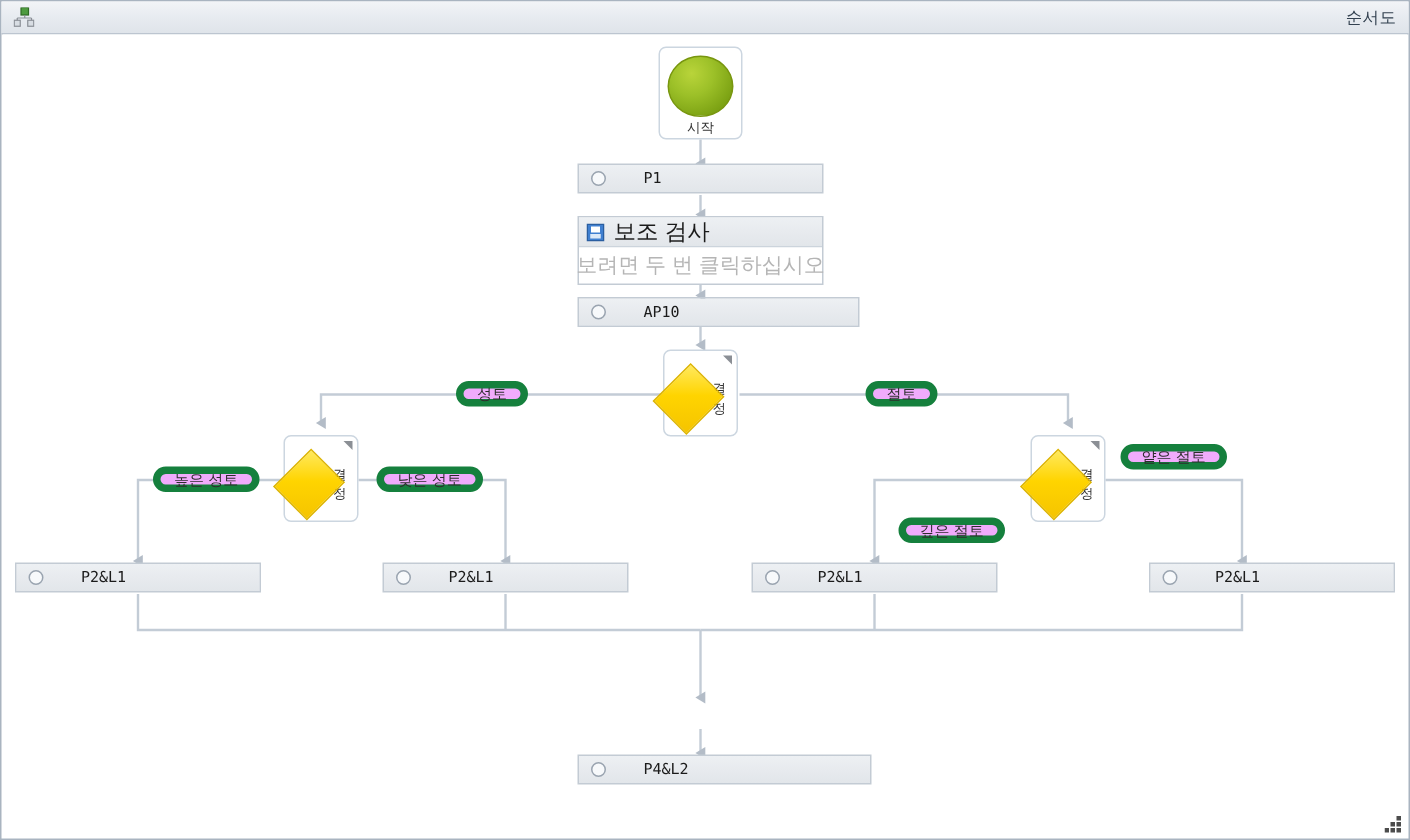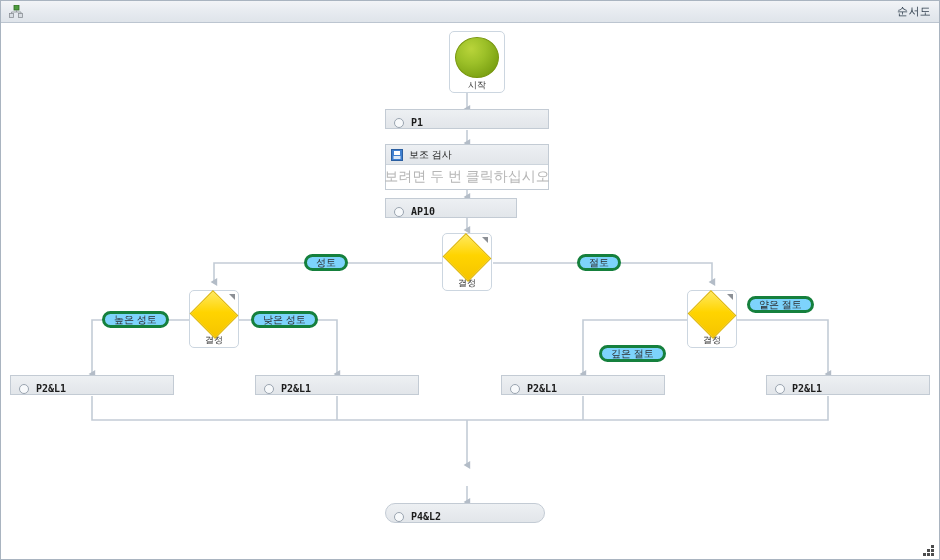--- a/index.html
+++ b/index.html
@@ -30,21 +30,21 @@
   }
   .layer{position:absolute;left:0;top:0;width:936px;height:535px;}
   svg.edges{position:absolute;left:0;top:0;pointer-events:none;}
   
   .node{position:absolute;box-sizing:border-box;}
   
   .proc{
     height:20px;box-sizing:border-box;
     background:linear-gradient(to bottom,#edf0f3 0%,#e7eaee 55%,#e2e6ea 100%);
     border:1px solid #c3cbd4;
-    display:flex;align-items:flex-end;gap:7px;padding:0 8px;font-weight:bold;
+    display:flex;align-items:center;gap:25px;padding:0 8px;
   }
   .proc .ring{
     width:8px;height:8px;border:1px solid #9aa4b0;border-radius:50%;
     background:#f7f9fb;flex:0 0 auto;
   }
   .proc .lbl{
     font-family:"DejaVu Sans Mono","Liberation Mono",monospace;
     font-size:10px;color:#1b1b1b;white-space:nowrap;letter-spacing:0px;
   }
   
@@ -57,21 +57,21 @@
   .startnode .ball{
     width:42px;height:42px;border-radius:50%;
     background:radial-gradient(circle at 36% 28%, #b9d43a 0%, #9cc028 38%, #7da314 75%, #6d8f10 100%);
     border:1px solid #78960f;
   }
   .startnode .cap{font-size:9px;color:#333;margin-top:1px;}
   
   .decnode{
     width:50px;height:58px;box-sizing:border-box;
     border:1px solid #ccd6e0;border-radius:5px;background:#ffffff;
-    display:flex;flex-direction:column;align-items:center;justify-content:flex-start;
+    display:flex;flex-direction:row;align-items:center;justify-content:flex-start;
     padding-top:5px;position:absolute;
   }
   .decnode .dia{
     width:34px;height:34px;
     background:linear-gradient(135deg,#ffe95e 0%,#ffd400 45%,#f5c400 100%);
     border:1px solid #ddb400;
     transform:rotate(45deg);
     margin-top:2px;
   }
   .decnode .cap{font-size:9px;color:#333;margin-top:3px;}
@@ -83,31 +83,31 @@
   .subproc{
     position:absolute;box-sizing:border-box;
     border:1px solid #c3cbd4;background:#ffffff;
   }
   .subproc .hdr{
     height:20px;box-sizing:border-box;
     background:linear-gradient(to bottom,#edf0f3 0%,#e7eaee 55%,#e2e6ea 100%);
     border-bottom:1px solid #ccd4dc;
     display:flex;align-items:center;gap:6px;padding:0 5px;
   }
-  .subproc .hdr .lbl{font-size:10px;color:#1b1b1b;white-space:nowrap;}
+  .subproc .hdr .lbl{font-size:15px;color:#1b1b1b;white-space:nowrap;}
   .subproc .body{
     height:23px;display:flex;align-items:center;justify-content:center;
     background:#ffffff;
   }
   .subproc .body .hint{font-size:14px;color:#b5b5b5;white-space:nowrap;}
   .sp-icon{width:12px;height:12px;display:block;flex:0 0 auto;}
   
   .pill{
     position:absolute;box-sizing:border-box;
-    height:17px;border:3px solid #15803d;border-radius:9px;background:#7dd3fc;
+    height:17px;border:5px solid #15803d;border-radius:9px;background:#f0abfc;
     display:flex;align-items:center;justify-content:center;padding:0 9px;
     font-size:10px;color:#2d2d2d;white-space:nowrap;
   }
   
   .grip{position:absolute;right:3px;bottom:3px;width:13px;height:13px;}
 </style>
 </head>
 <body>
 
 <div class="window">
@@ -159,21 +159,21 @@
         <path d="M581,373 L581,397"></path>
         <path d="M826,373 L826,397 L465,397"></path>
         <path d="M465,397 L465,442" marker-end="url(#arr)"></path>
 
         <path d="M465,463 L465,479" marker-end="url(#arr)"></path>
       </g>
     </svg>
 
     <div class="layer">
 
-      <div class="node startnode" style="left:437px;top:8px;margin-left:10px;">
+      <div class="node startnode" style="left:437px;top:8px;">
         <div class="ball"></div>
         <div class="cap">시작</div>
       </div>
 
       <div class="node proc" style="left:383px;top:86px;width:164px;">
         <span class="ring"></span>
         <span class="lbl">P1</span>
       </div>
 
       <div class="subproc" style="left:383px;top:121px;width:164px;height:46px;">
@@ -185,21 +185,21 @@
               <rect x="2.5" y="7" width="7" height="3" fill="#dce9f8"></rect>
             </svg>
           </span>
           <span class="lbl">보조 검사</span>
         </div>
         <div class="body">
           <span class="hint">보려면 두 번 클릭하십시오</span>
         </div>
       </div>
 
-      <div class="node proc" style="left:383px;top:175px;width:132px;">
+      <div class="node proc" style="left:383px;top:175px;width:188px;">
         <span class="ring"></span>
         <span class="lbl">AP10</span>
       </div>
 
       <div class="decnode" style="left:440px;top:210px;">
         <div class="corner"></div>
         <div class="dia"></div>
         <div class="cap">결정</div>
       </div>
 
@@ -233,21 +233,21 @@
       <div class="node proc" style="left:499px;top:352px;width:164px;">
         <span class="ring"></span>
         <span class="lbl">P2&amp;L1</span>
       </div>
       <div class="node proc" style="left:764px;top:352px;width:164px;">
         <span class="ring"></span>
         <span class="lbl">P2&amp;L1</span>
       </div>
 
 
-      <div class="node proc" style="left:383px;top:480px;width:160px;border-radius:10px;">
+      <div class="node proc" style="left:383px;top:480px;width:196px;">
         <span class="ring"></span>
         <span class="lbl">P4&amp;L2</span>
       </div>
 
     </div>
   </div>
 
   <span class="grip">
     <svg width="13" height="13" viewBox="0 0 13 13">
       <rect x="8" y="1" width="3" height="3" fill="#4c4c4c"></rect>

